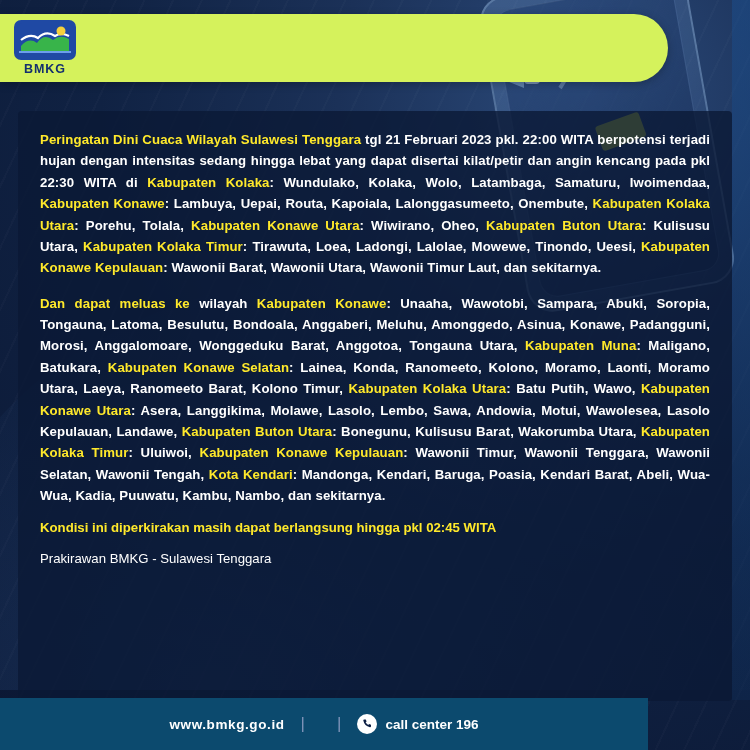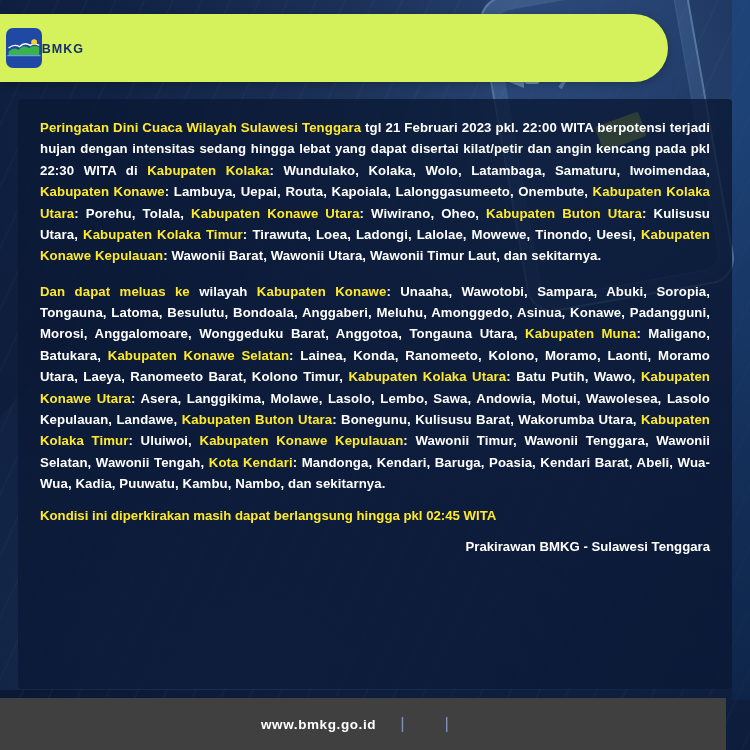--- a/index.html
+++ b/index.html
@@ -85,21 +85,21 @@
     width: 668px; height: 68px;
     background: #d5f25c;
     border-radius: 0 34px 34px 0;
     display: flex;
     align-items: center;
     box-shadow: 0 2px 8px rgba(0,0,0,.25);
   }
   .logo {
     width: 78px; height: 64px;
     margin-left: 6px;
-    display: flex; flex-direction: row;
+    display: flex; flex-direction: column;
     align-items: center; justify-content: center;
     flex: 0 0 auto;
   }
   .logo-badge {
     width: 62px; height: 40px;
     border-radius: 7px;
     background: #1f49a4;
     position: relative;
     overflow: hidden;
     display: flex; align-items: center; justify-content: center;
@@ -121,21 +121,21 @@
     font-size: 21.5px;
     font-weight: bold;
     color: #10214a;
     letter-spacing: .3px;
     white-space: nowrap;
   }
 
   
   .card {
     position: absolute;
-    left: 18px; top: 99px;
+    left: 18px; top: 111px;
     width: 714px; height: 590px;
     background: rgba(10,24,52,0.78);
     border-radius: 4px;
     padding: 18px 22px 10px 22px;
   }
   .para {
     color: #ffffff;
     font-size: 13.2px;
     line-height: 1.62;
     text-align: justify;
@@ -146,35 +146,34 @@
   .hl { color: #ffe92b; }
   .note {
     color: #ffe92b;
     font-size: 13.2px;
     font-weight: bold;
     margin: 0 0 16px 0;
   }
   .sign {
     color: #ffffff;
     font-size: 13.2px;
-    font-weight: bold;
+    font-weight: normal;
     margin: 0;
-    text-align: right;
   }
 
   
   .footer {
     position: absolute;
     left: 0; bottom: 0;
-    width: 726px; height: 52px;
-    background: #404040;
+    width: 648px; height: 52px;
+    background: #0c4a6e;
     display: flex;
     align-items: center;
     justify-content: center;
-    gap: 8px;
+    gap: 0;
   }
   .f-site {
     color: #ffffff;
     font-size: 13.5px;
     font-weight: bold;
     letter-spacing: .6px;
   }
   .f-div {
     color: #7e93b8;
     font-size: 17px;
@@ -256,15 +255,23 @@
     <p class="para"><span class="hl">Peringatan Dini Cuaca Wilayah Sulawesi Tenggara</span><span> tgl 21 Februari 2023 pkl. 22:00 WITA berpotensi terjadi hujan dengan intensitas sedang hingga lebat yang dapat disertai kilat/petir dan angin kencang pada pkl 22:30 WITA di </span><span class="hl">Kabupaten Kolaka</span><span>: Wundulako, Kolaka, Wolo, Latambaga, Samaturu, Iwoimendaa, </span><span class="hl">Kabupaten Konawe</span><span>: Lambuya, Uepai, Routa, Kapoiala, Lalonggasumeeto, Onembute, </span><span class="hl">Kabupaten Kolaka Utara</span><span>: Porehu, Tolala, </span><span class="hl">Kabupaten Konawe Utara</span><span>: Wiwirano, Oheo, </span><span class="hl">Kabupaten Buton Utara</span><span>: Kulisusu Utara, </span><span class="hl">Kabupaten Kolaka Timur</span><span>: Tirawuta, Loea, Ladongi, Lalolae, Mowewe, Tinondo, Ueesi, </span><span class="hl">Kabupaten Konawe Kepulauan</span><span>: Wawonii Barat, Wawonii Utara, Wawonii Timur Laut, dan sekitarnya.</span></p>
     <p class="para"><span class="hl">Dan dapat meluas ke</span><span> wilayah </span><span class="hl">Kabupaten Konawe</span><span>: Unaaha, Wawotobi, Sampara, Abuki, Soropia, Tongauna, Latoma, Besulutu, Bondoala, Anggaberi, Meluhu, Amonggedo, Asinua, Konawe, Padangguni, Morosi, Anggalomoare, Wonggeduku Barat, Anggotoa, Tongauna Utara, </span><span class="hl">Kabupaten Muna</span><span>: Maligano, Batukara, </span><span class="hl">Kabupaten Konawe Selatan</span><span>: Lainea, Konda, Ranomeeto, Kolono, Moramo, Laonti, Moramo Utara, Laeya, Ranomeeto Barat, Kolono Timur, </span><span class="hl">Kabupaten Kolaka Utara</span><span>: Batu Putih, Wawo, </span><span class="hl">Kabupaten Konawe Utara</span><span>: Asera, Langgikima, Molawe, Lasolo, Lembo, Sawa, Andowia, Motui, Wawolesea, Lasolo Kepulauan, Landawe, </span><span class="hl">Kabupaten Buton Utara</span><span>: Bonegunu, Kulisusu Barat, Wakorumba Utara, </span><span class="hl">Kabupaten Kolaka Timur</span><span>: Uluiwoi, </span><span class="hl">Kabupaten Konawe Kepulauan</span><span>: Wawonii Timur, Wawonii Tenggara, Wawonii Selatan, Wawonii Tengah, </span><span class="hl">Kota Kendari</span><span>: Mandonga, Kendari, Baruga, Poasia, Kendari Barat, Abeli, Wua-Wua, Kadia, Puuwatu, Kambu, Nambo, dan sekitarnya.</span></p>
     <p class="note">Kondisi ini diperkirakan masih dapat berlangsung hingga pkl 02:45 WITA</p>
     <p class="sign">Prakirawan BMKG - Sulawesi Tenggara</p>
   </div>
 
   <div class="footer">
     <span class="f-site">www.bmkg.go.id</span>
     <span class="f-div">|</span>
     <span class="f-div">|</span>
+    <span class="cc">
+      <span class="cc-ic">
+        <svg viewBox="0 0 24 24">
+            <path d="M6.6 3h3l1.6 4-2 1.4a11 11 0 0 0 5.4 5.4l1.4-2 4 1.6v3a2 2 0 0 1-2.2 2A17 17 0 0 1 4.6 5.2 2 2 0 0 1 6.6 3z" fill="#0b1d42"></path>
+          </svg>
+      </span>
+      <span class="cc-text">call center 196</span>
+    </span>
   </div>
 
 </div>
 
 </body></html>

